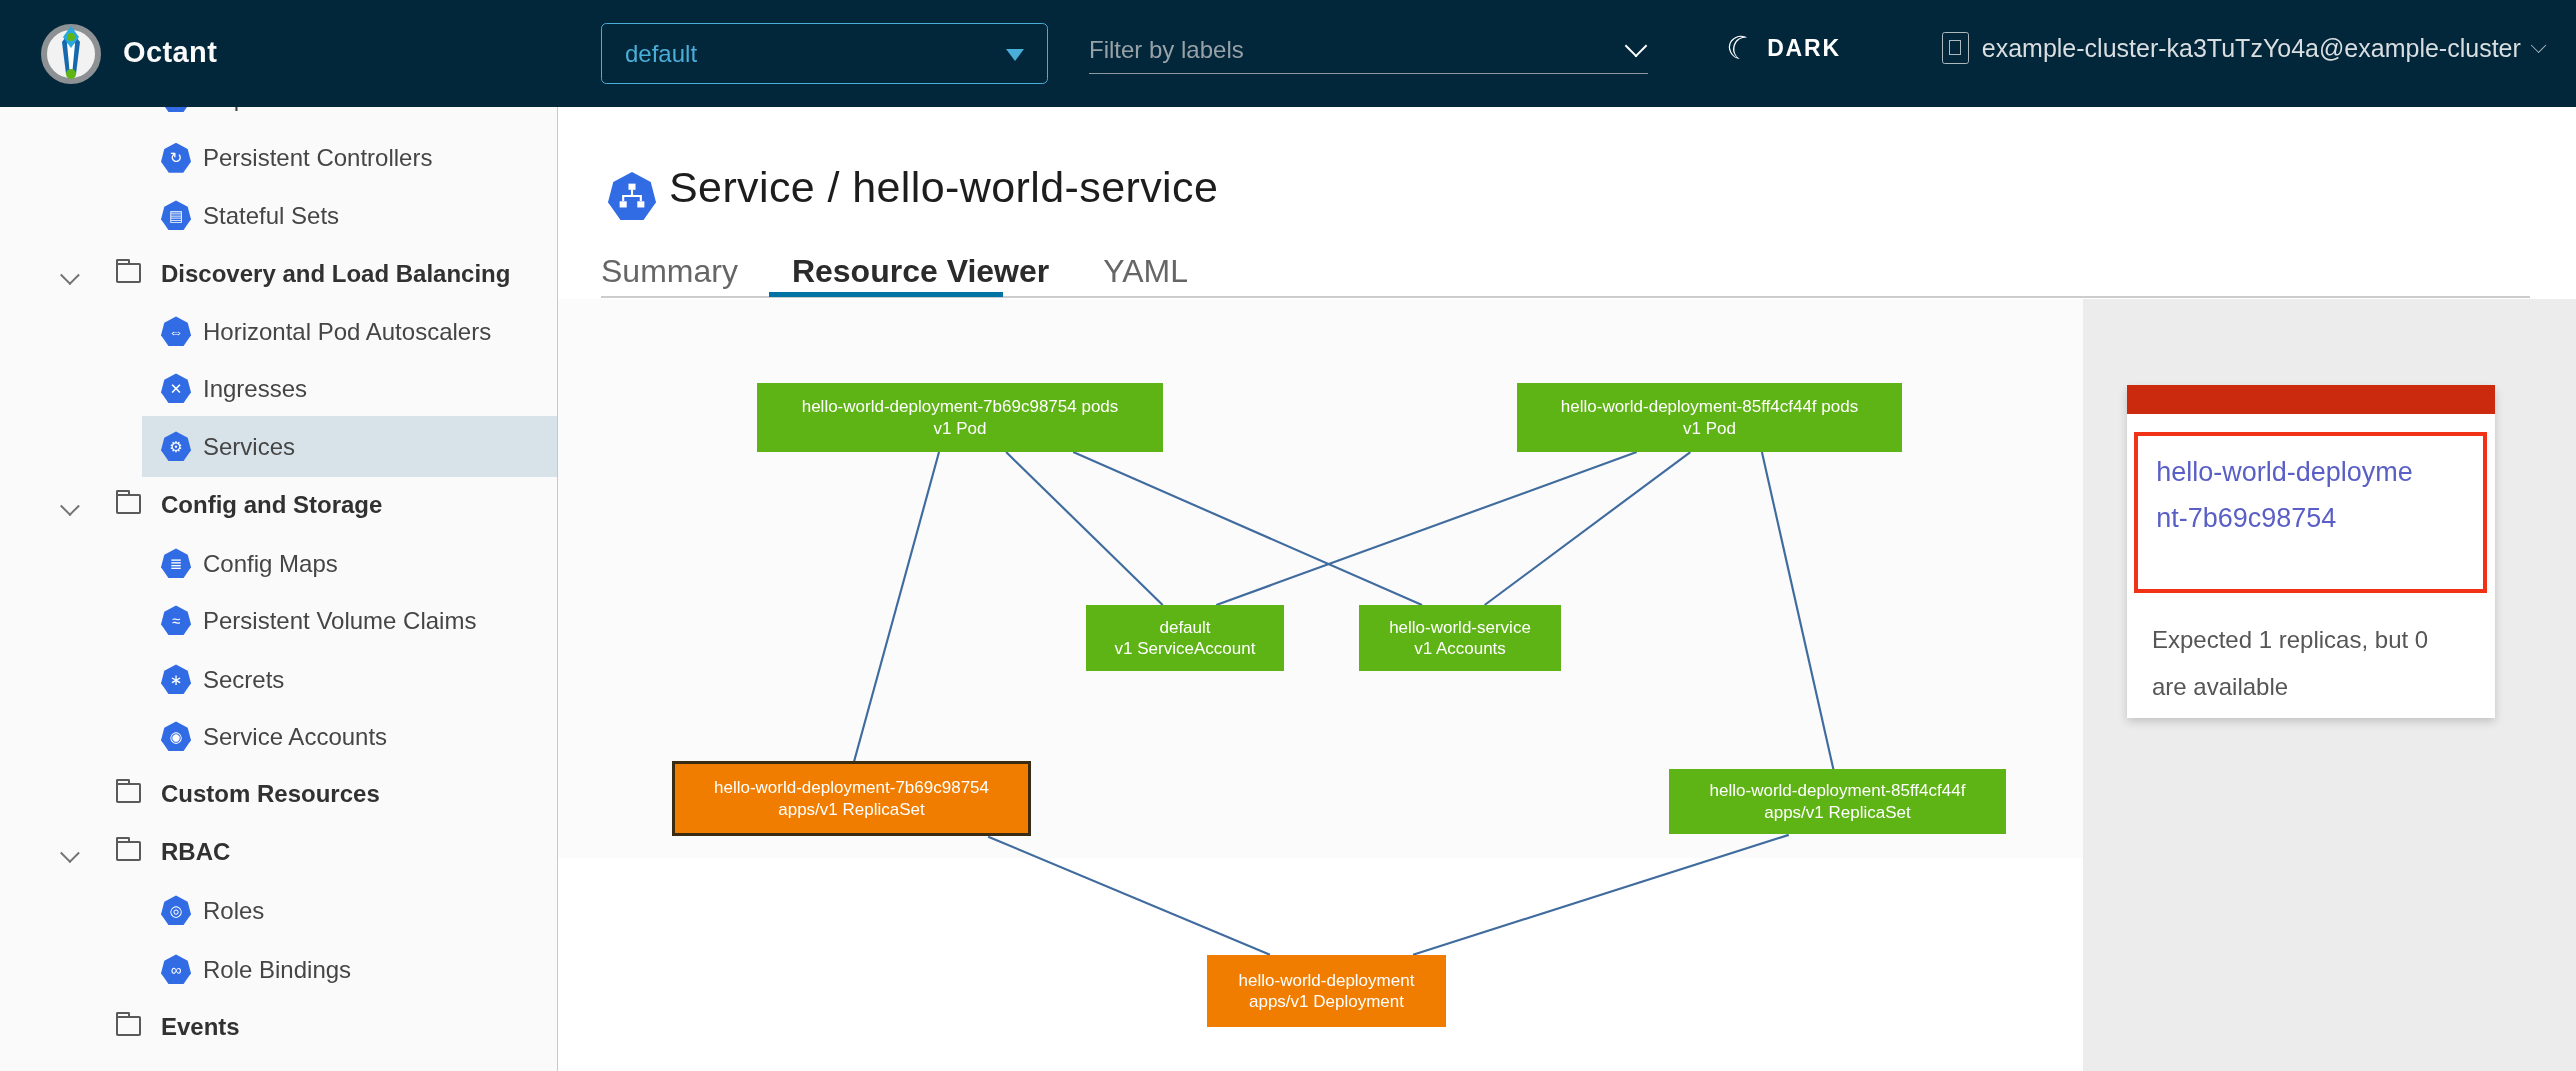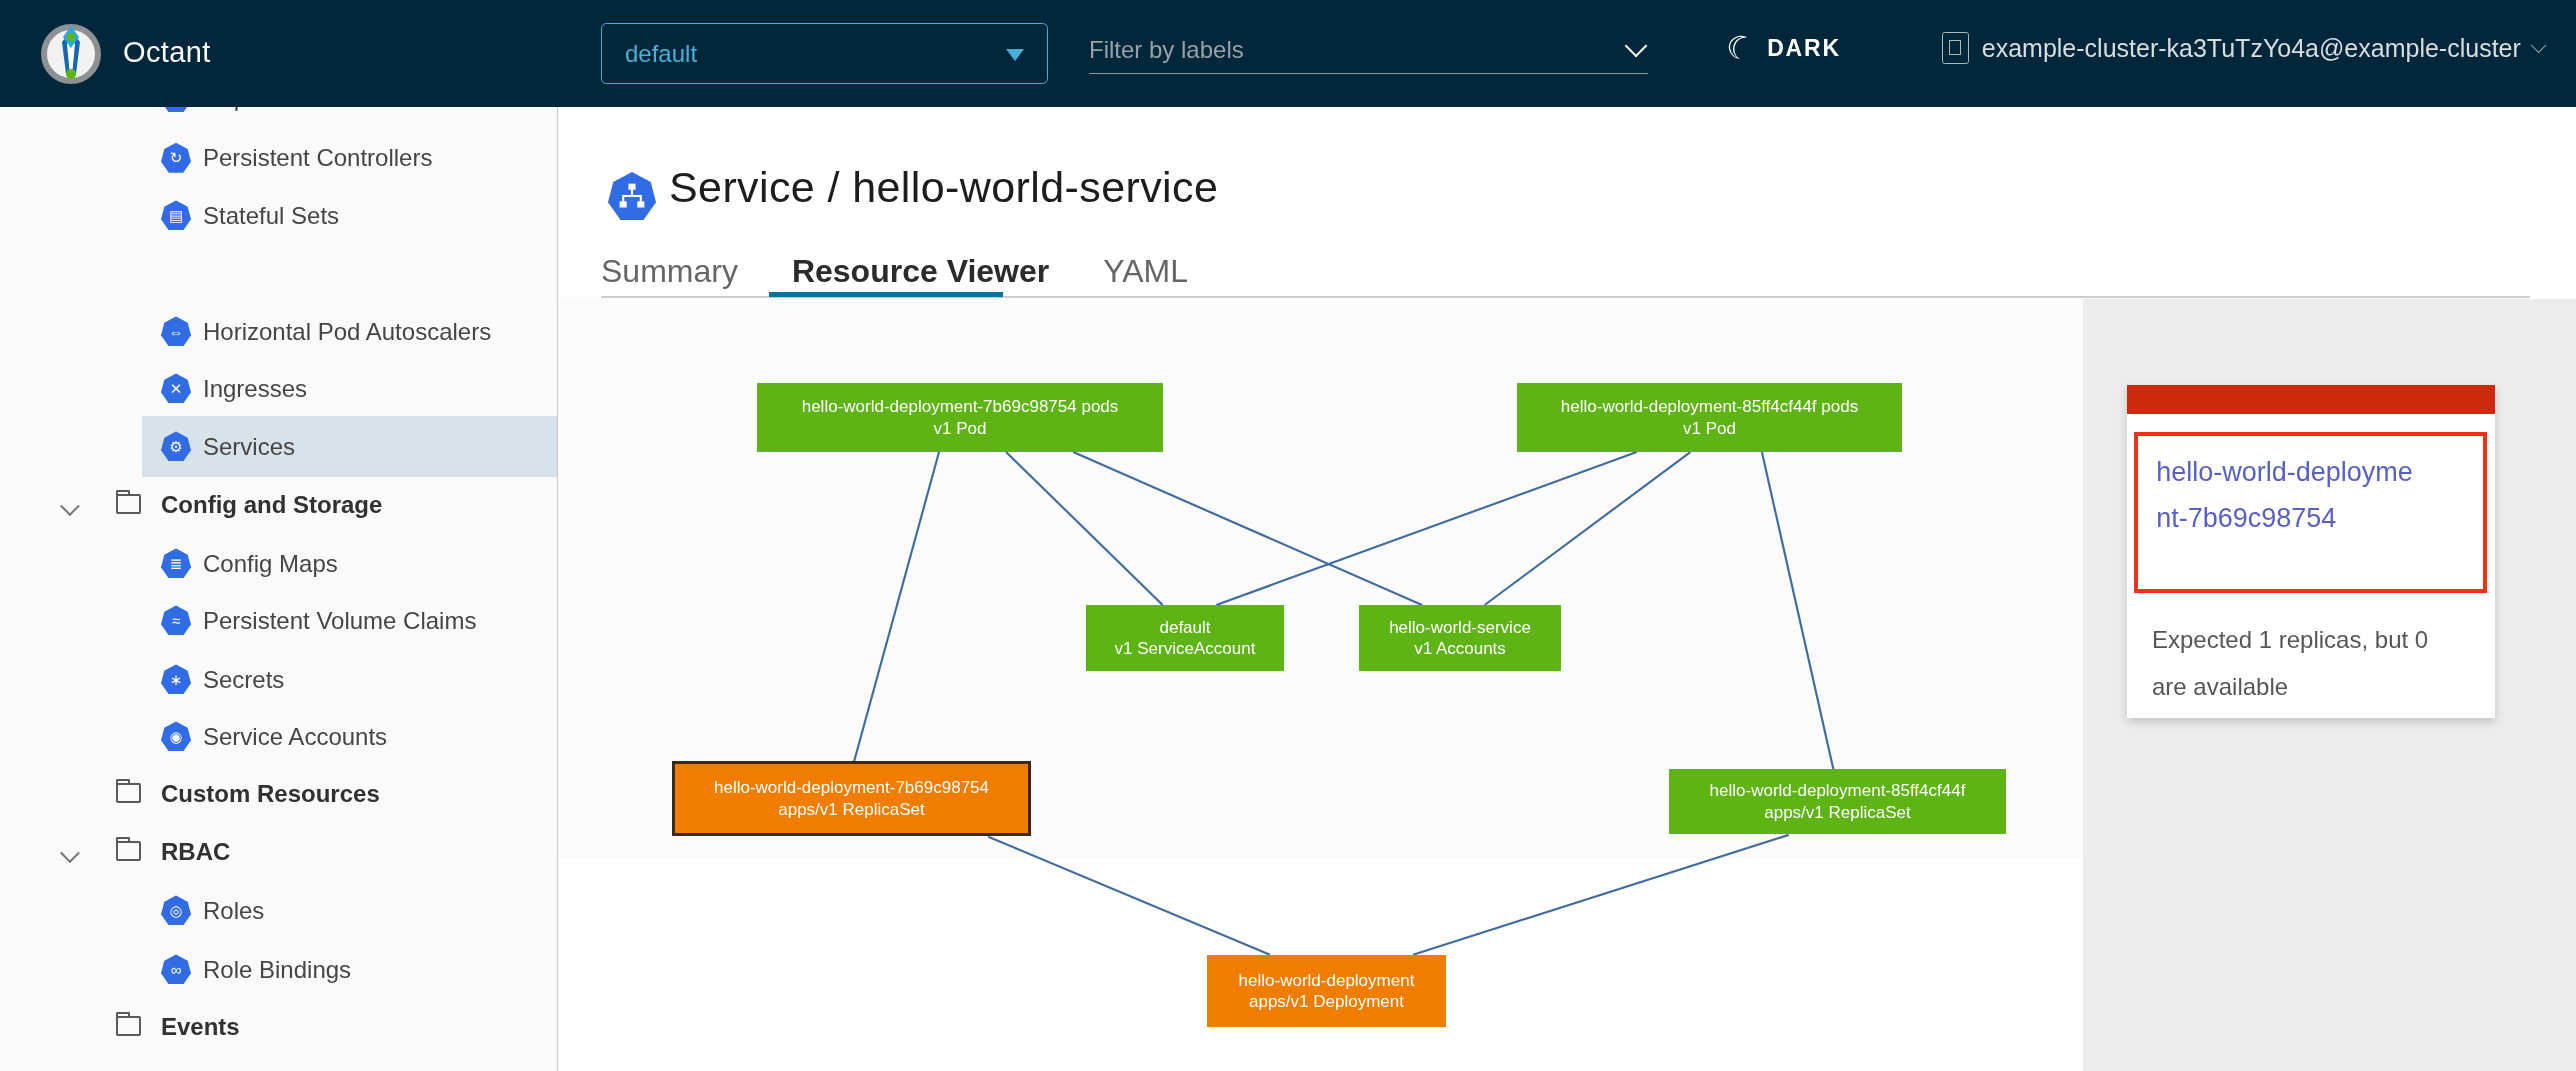--- a/index.html
+++ b/index.html
@@ -2,21 +2,21 @@
 <html style="font-size:14.3px"><head>
 <meta charset="utf-8">
 <style>
   * { margin:0; padding:0; box-sizing:border-box; }
   html,body { width:2576px; height:1072px; overflow:hidden; background:#fff;
               font-family:"Liberation Sans", sans-serif; }
 
   
   #header { position:absolute; left:0; top:0; width:2576px; height:107px; background:#02263a; z-index:50; }
   #logo { position:absolute; left:39px; top:21.5px; width:64px; height:64px; }
-  #app-title { position:absolute; left:123px; top:36px; color:#fafafa; font-size:29px; font-weight:400; letter-spacing:0.4px; }
+  #app-title { position:absolute; left:123px; top:36px; color:#fafafa; font-size:29px; font-weight:700; letter-spacing:0.4px; }
 
   #ns-dd { position:absolute; left:601px; top:23px; width:447px; height:61px; border:1.8px solid #49afd9;
            border-radius:5.4px; display:flex; align-items:center; padding:0 23px; cursor:pointer; }
   #ns-dd .val { color:#49afd9; font-size:24px; }
   #ns-dd .caret { position:absolute; right:23px; top:25px; width:0; height:0;
                   border-left:9.8px solid transparent; border-right:9.8px solid transparent; border-top:12.5px solid #49afd9; }
 
   #filter-wrap { position:absolute; left:1089px; top:27px; width:559px; height:54px; }
   #filter-input { width:100%; height:47px; background:transparent; border:none; outline:none;
                   border-bottom:1.8px solid #8e999f; color:#fff; font-size:24px; font-family:"Liberation Sans",sans-serif; }
@@ -138,20 +138,25 @@
         <span class="g">↻</span>
       </span>
     <span class="lbl">Persistent Controllers</span>
   </div>
   <div class="srow res" style="top:80px">
     <span class="ricon hepta">
         <span class="g">▤</span>
       </span>
     <span class="lbl">Stateful Sets</span>
   </div>
+  <div class="srow cat" style="top:138px">
+    <span class="chev"></span>
+    <span class="folder"></span>
+    <span class="lbl">Discovery and Load Balancing</span>
+  </div>
   <div class="srow res" style="top:196px">
     <span class="ricon hepta">
         <span class="g">⇔</span>
       </span>
     <span class="lbl">Horizontal Pod Autoscalers</span>
   </div>
   <div class="srow res" style="top:253px">
     <span class="ricon hepta">
         <span class="g">✕</span>
       </span>

